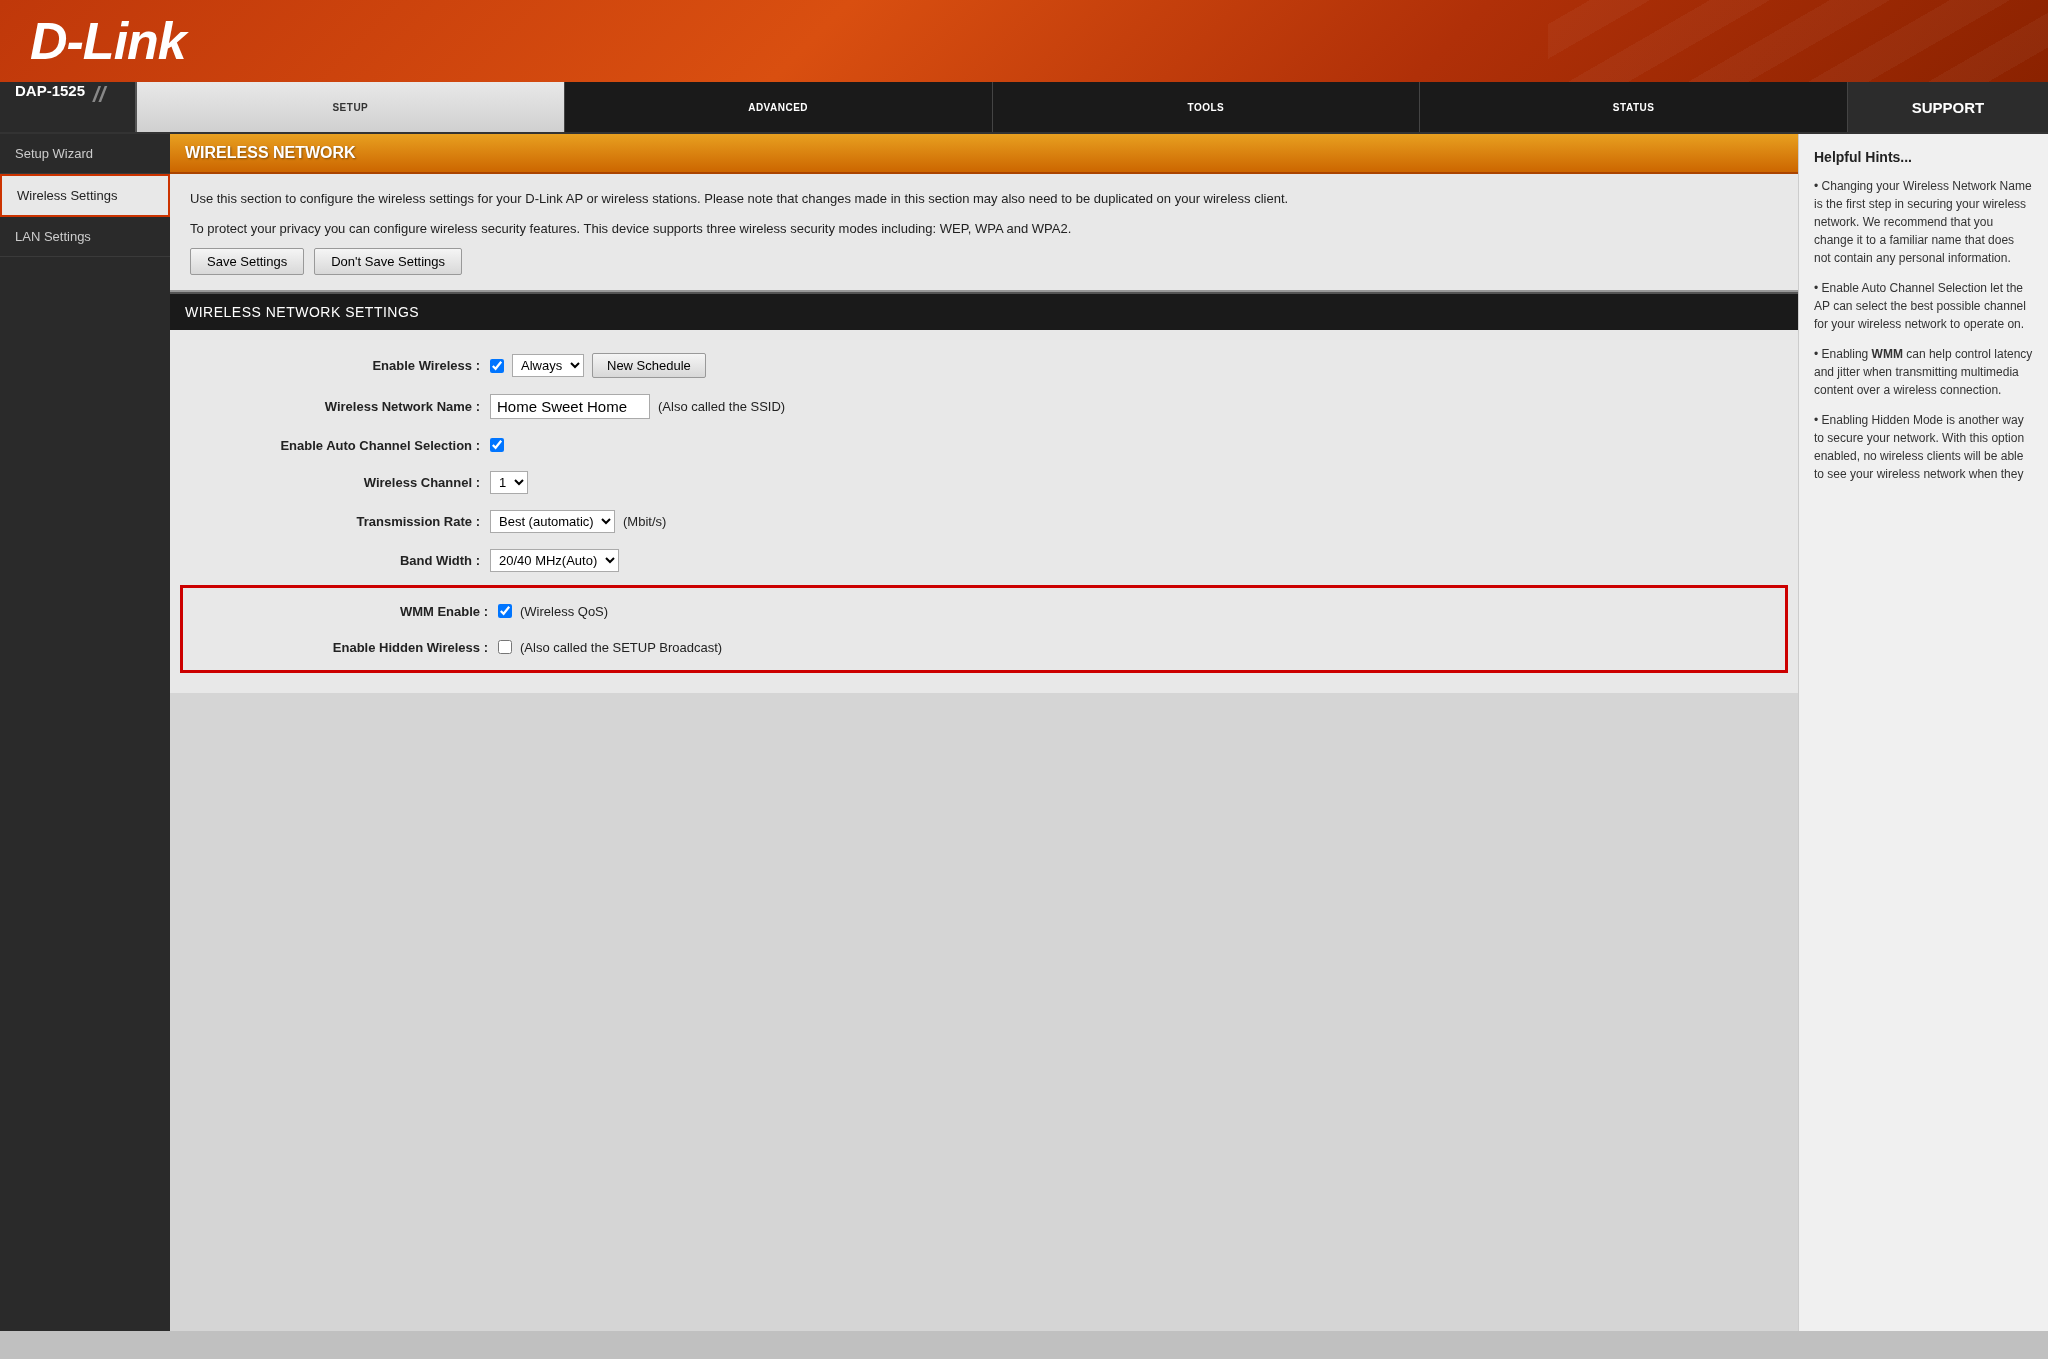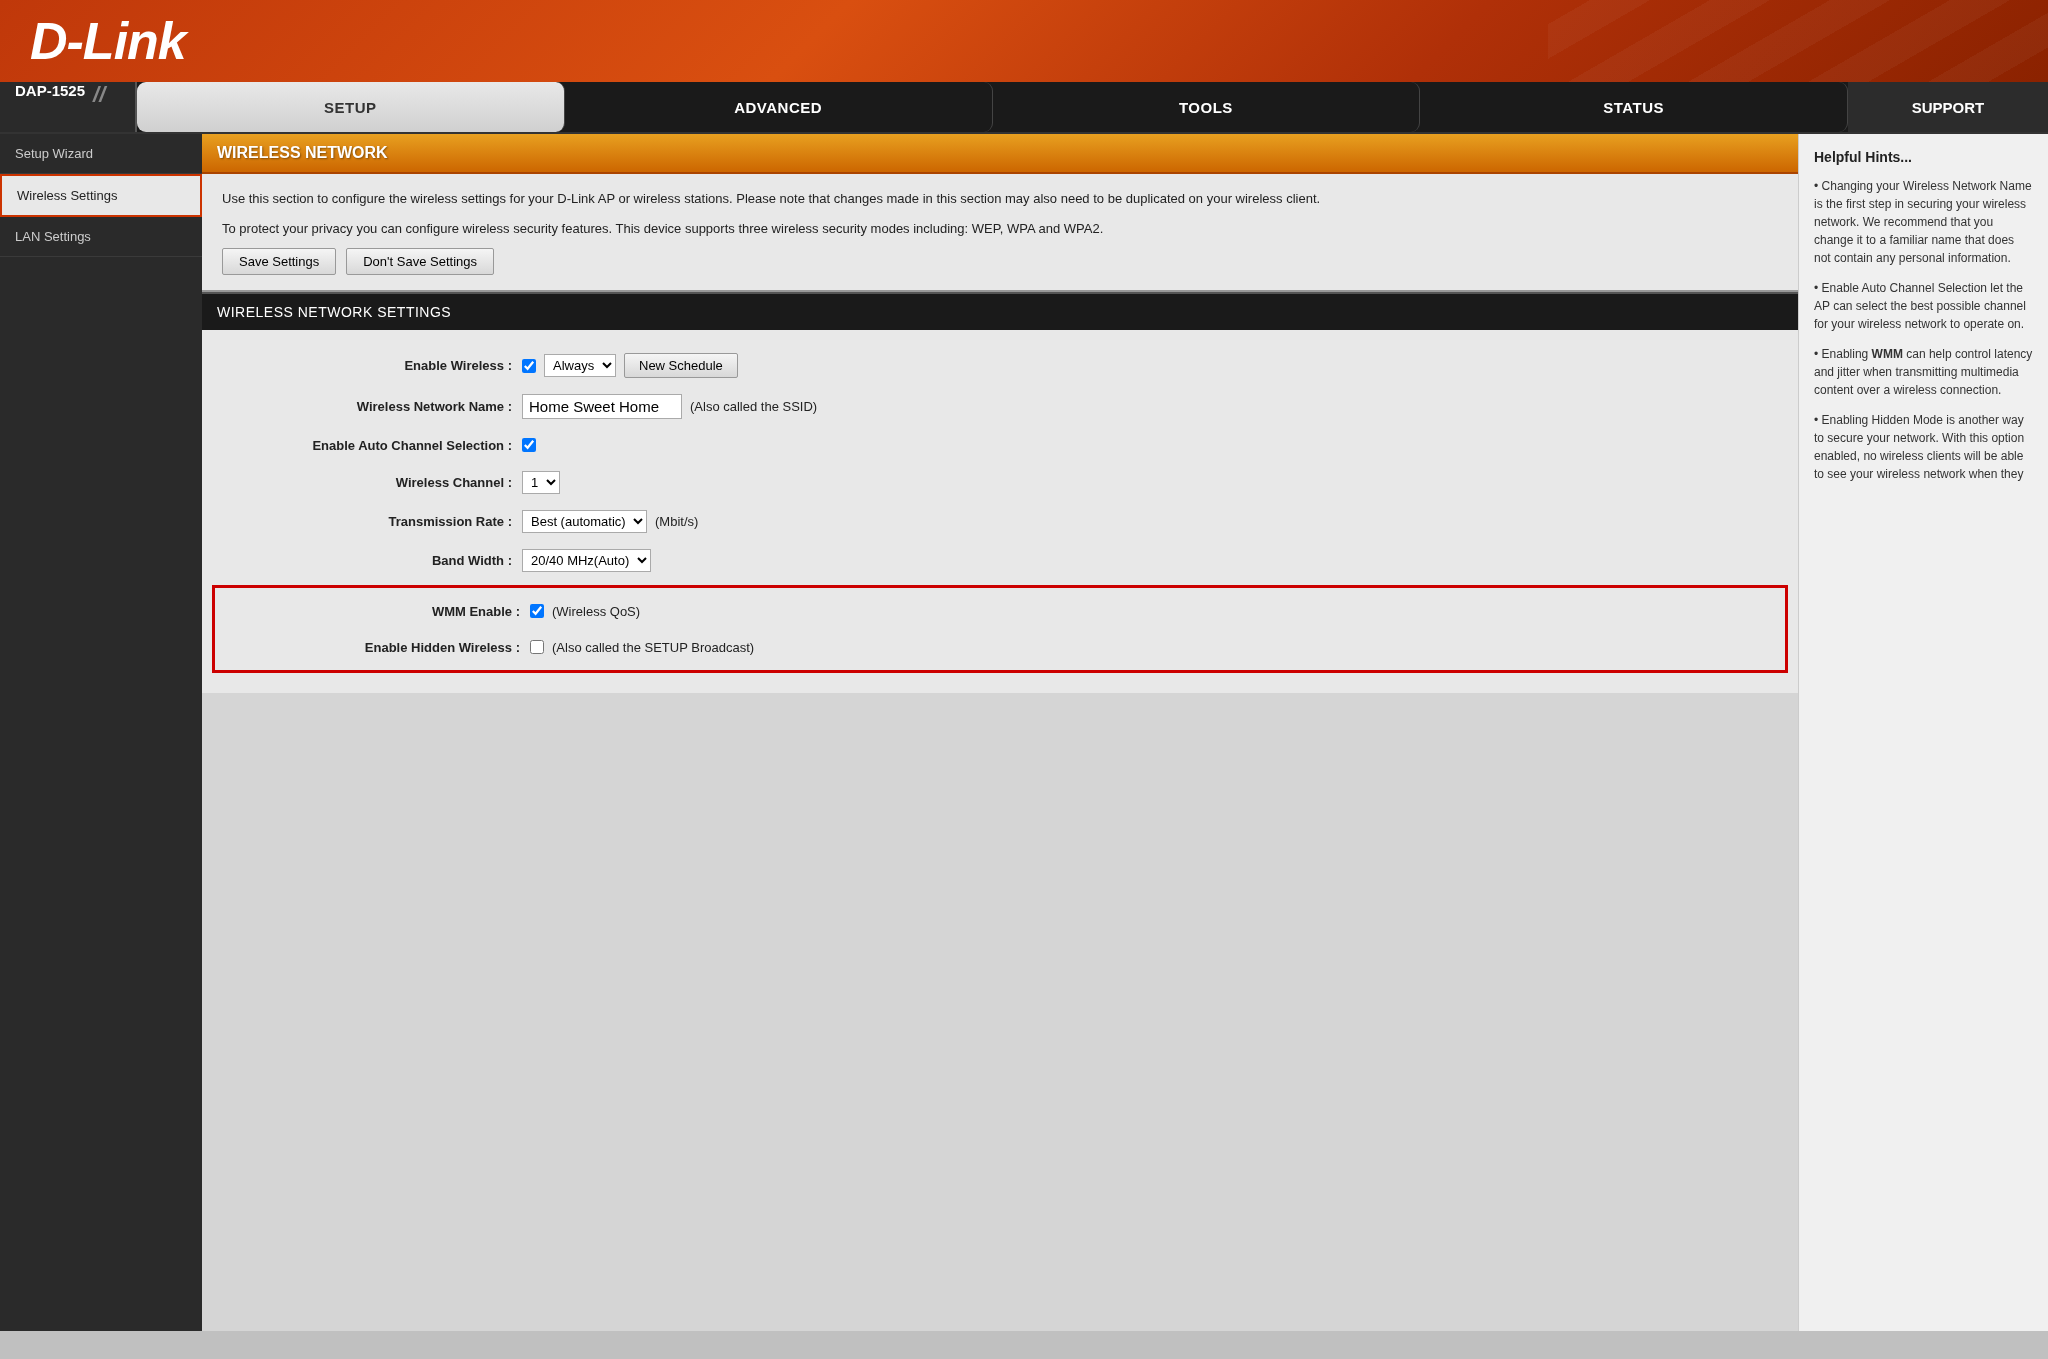--- a/index.html
+++ b/index.html
@@ -65,26 +65,25 @@
       display: flex;
       flex: 1;
     }
     .nav-tab {
       flex: 1;
       display: flex;
       align-items: center;
       justify-content: center;
       color: white;
       font-weight: bold;
-      font-size: 15px;
+      font-size: 10px;
       cursor: pointer;
       border-right: 1px solid #444;
       text-transform: uppercase;
       letter-spacing: 0.5px;
-      border-radius: 9px;
     }
     .nav-tab.active {
       background: linear-gradient(to bottom, #e8e8e8, #d0d0d0);
       color: #333;
     }
     .nav-support {
       background: #2c2c2c;
       color: white;
       width: 200px;
       display: flex;
@@ -97,21 +96,21 @@
 
     
     .main-layout {
       display: flex;
       min-height: calc(1359px - 162px);
       background: #c5c5c5;
     }
 
     
     .sidebar {
-      width: 202px;
+      width: 170px;
       background: #2a2a2a;
       flex-shrink: 0;
     }
     .sidebar-item {
       padding: 12px 15px;
       color: #ccc;
       font-size: 13px;
       cursor: pointer;
       border-bottom: 1px solid #3a3a3a;
     }

